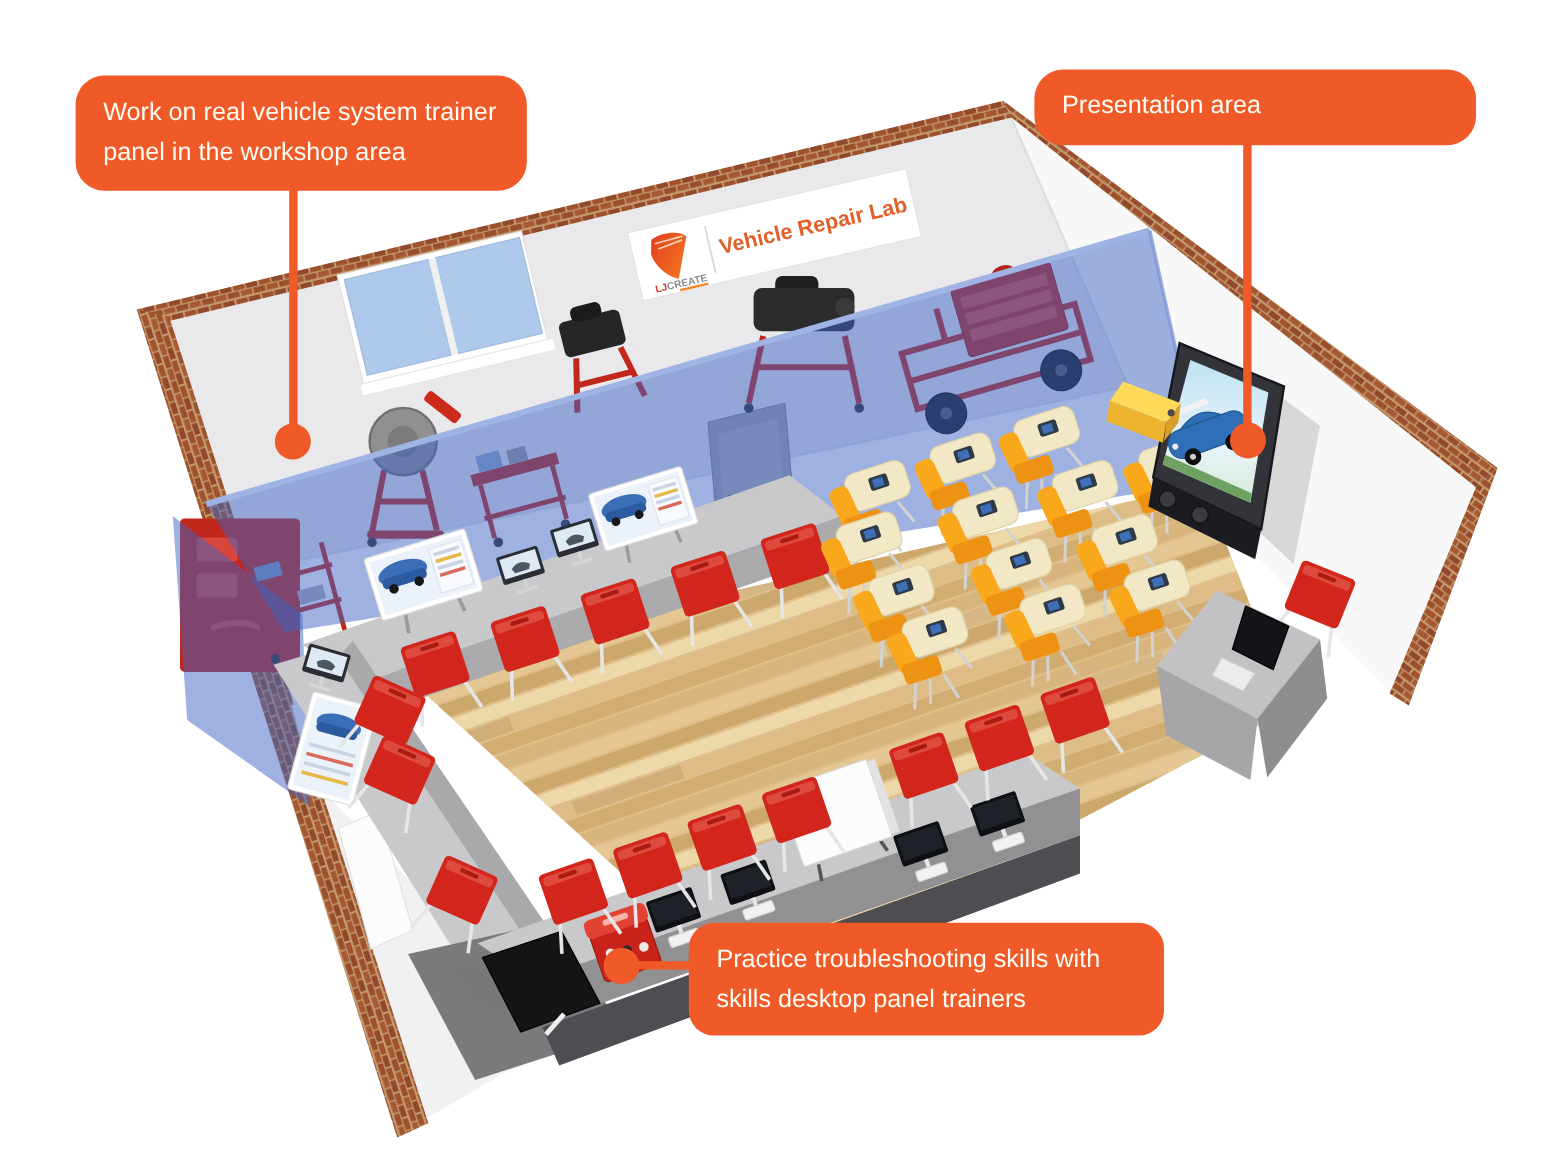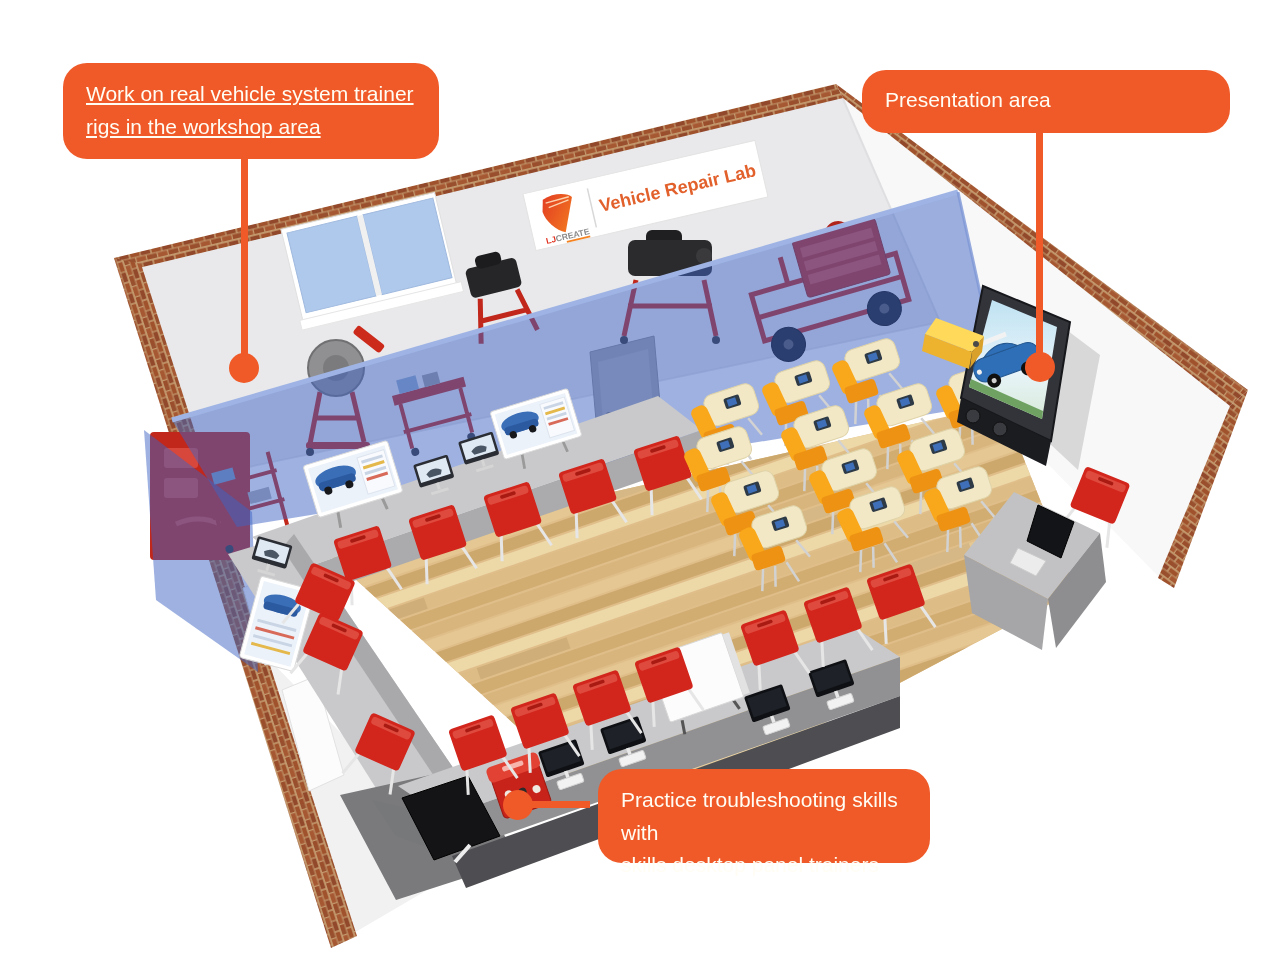--- a/index.html
+++ b/index.html
@@ -3,23 +3,23 @@
 <meta charset="utf-8">
 <style>
   html,body{margin:0;padding:0;background:#FFFFFF;}
   #stage{position:relative;width:1288px;height:960px;overflow:hidden;
          font-family:"Liberation Sans",sans-serif;background:#FFFFFF;}
   #scene{position:absolute;left:0;top:0;z-index:1;}
   .callout{position:absolute;background:#F05A28;color:#FFFDF4;border-radius:24px;
            font-size:21px;line-height:1.55;font-weight:400;padding:15px 23px;
            box-sizing:border-box;z-index:3;}
   .callout span{display:block;}
-  #callout-workshop{left:63px;top:63px;width:376px;height:96px;text-decoration:underline;}
-  #callout-presentation{left:862px;top:70px;width:368px;height:63px;padding-top:14px;}
-  #callout-trainers{left:598px;top:769px;width:332px;height:94px;}
+  #callout-workshop{left:63px;top:63px;width:376px;height:96px;}
+  #callout-presentation{left:862px;top:58px;width:368px;height:63px;padding-top:14px;}
+  #callout-trainers{left:574px;top:769px;width:396px;height:94px;border-radius:21px;}
   .callout-line{position:absolute;background:#F05A28;z-index:2;}
   #line-workshop{left:241px;top:152px;width:7px;height:216px;}
   #line-presentation{left:1036px;top:120px;width:7px;height:247px;}
   #line-trainers{left:516px;top:801px;width:74px;height:7px;}
   .callout-dot{position:absolute;width:30px;height:30px;border-radius:50%;
                background:#F05A28;z-index:2;}
   #dot-workshop{left:229px;top:353px;}
   #dot-presentation{left:1025px;top:352px;}
   #dot-trainers{left:503px;top:790px;}
 </style>
@@ -440,21 +440,21 @@
 
 <div class="callout-line" id="line-workshop"></div>
 <div class="callout-dot" id="dot-workshop"></div>
 <div class="callout-line" id="line-presentation"></div>
 <div class="callout-dot" id="dot-presentation"></div>
 <div class="callout-line" id="line-trainers"></div>
 <div class="callout-dot" id="dot-trainers"></div>
 
 <div class="callout" id="callout-workshop">
   <span>Work on real vehicle system trainer</span>
-  <span>rigs in the workshop area</span>
+  <span>panel in the workshop area</span>
 </div>
 <div class="callout" id="callout-presentation">
   <span>Presentation area</span>
 </div>
 <div class="callout" id="callout-trainers">
   <span>Practice troubleshooting skills with</span>
   <span>skills desktop panel trainers</span>
 </div>
 
 </div>

